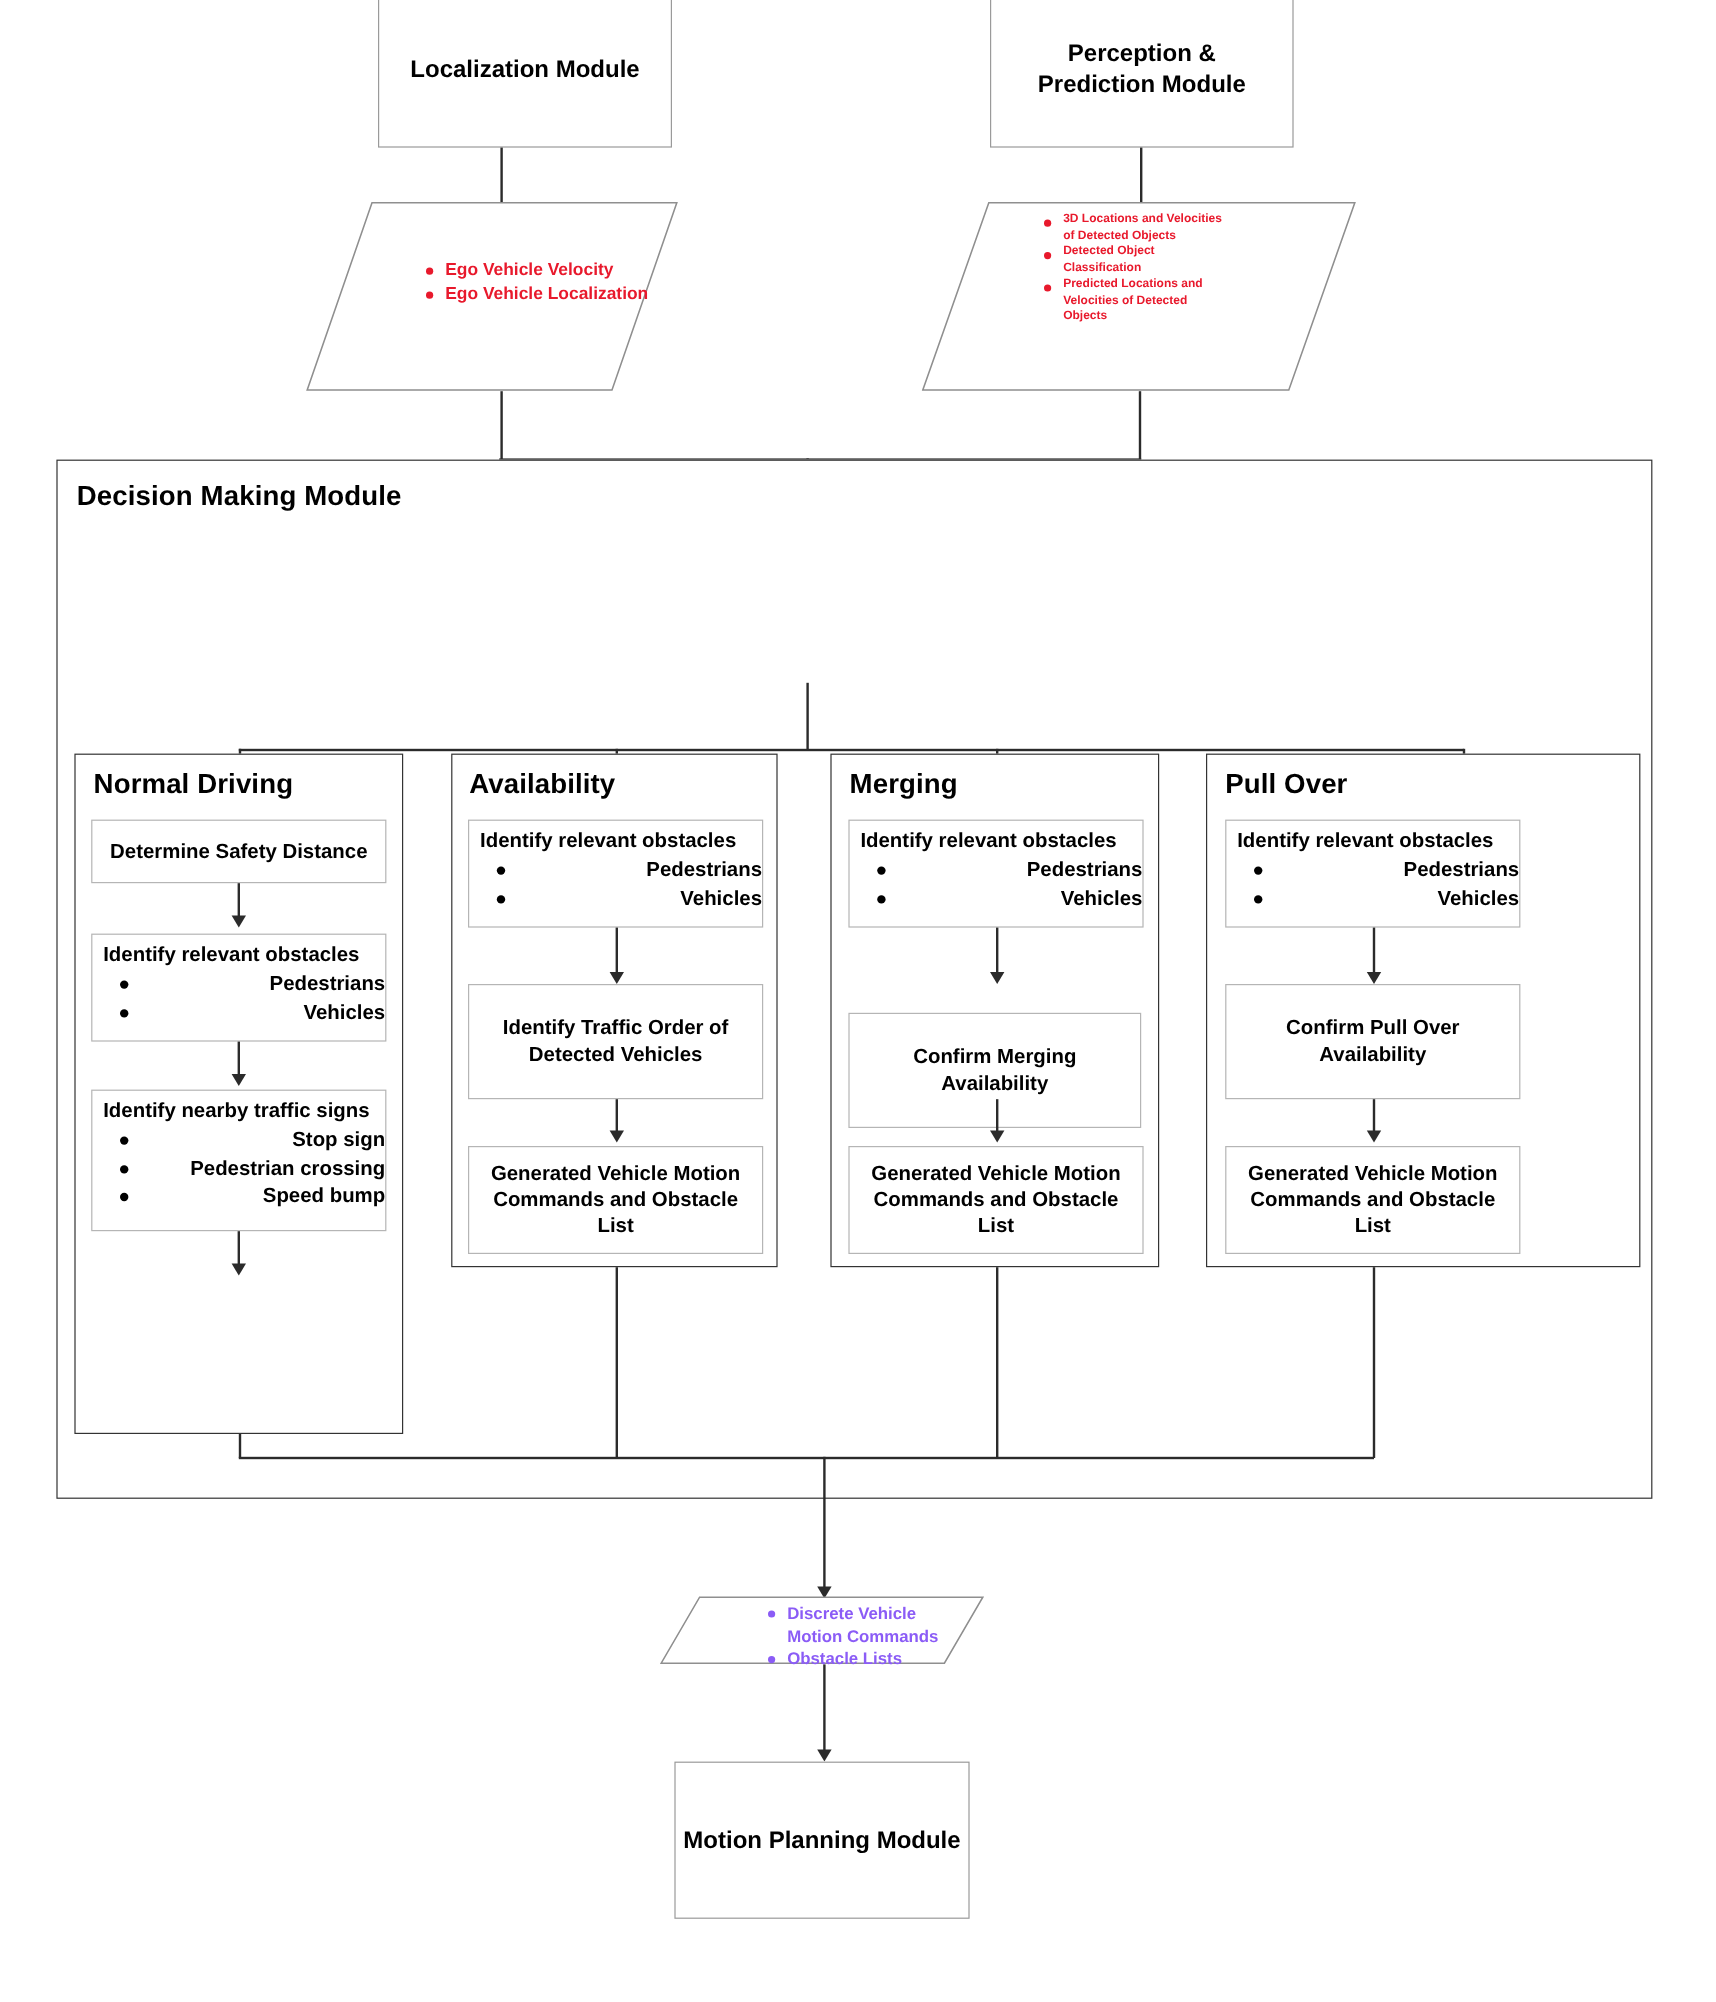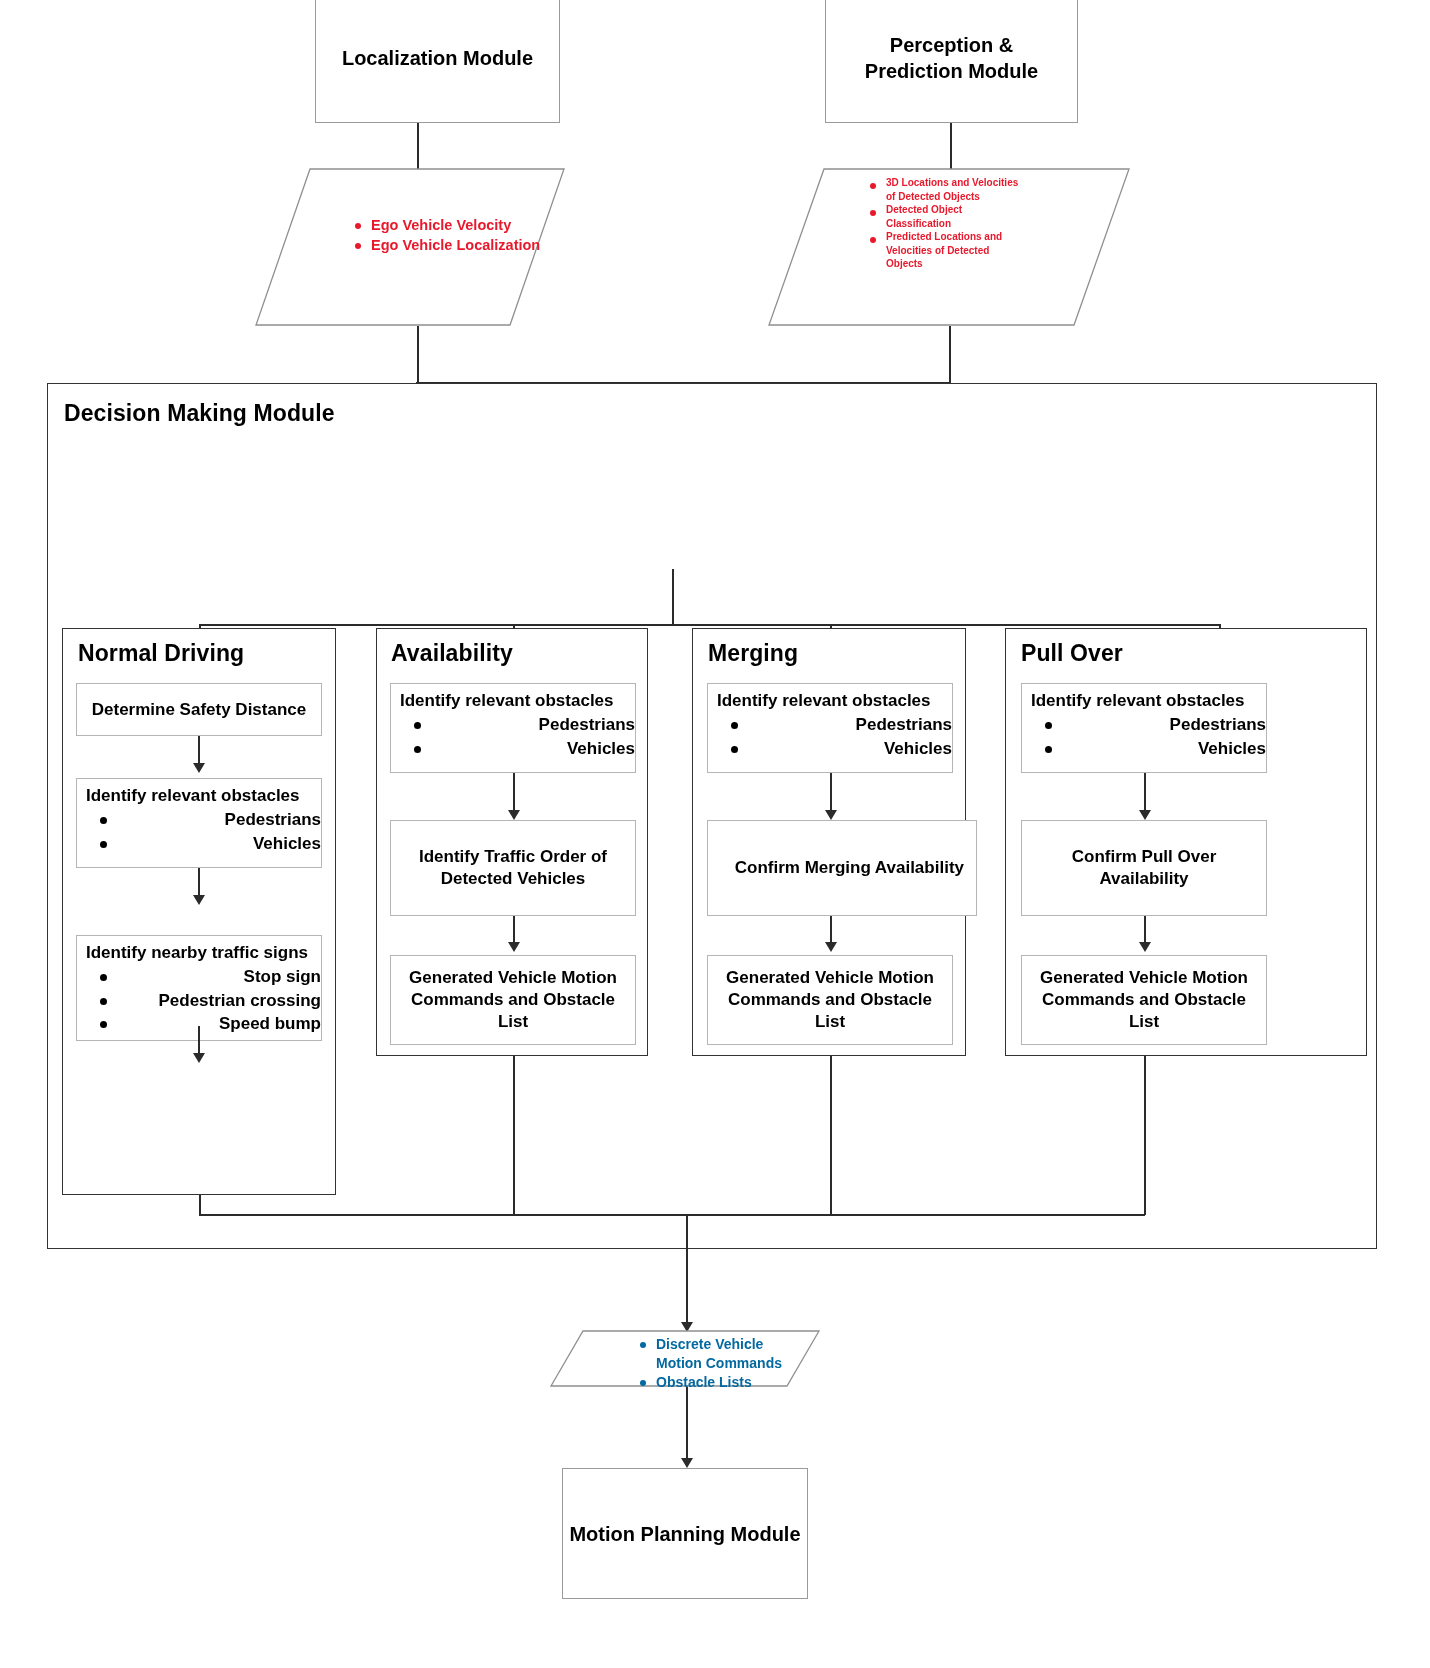--- a/index.html
+++ b/index.html
@@ -214,21 +214,21 @@
   <div class="step" style="left:76px;top:778px;width:246px;height:90px;">
     <span class="hdr">Identify relevant obstacles</span>
     <ul>
       <li>Pedestrians</li>
       <li>Vehicles</li>
     </ul>
   </div>
   <div class="ln v" style="left:198px;top:868px;height:32px;"></div>
   <div class="arrow" style="left:193px;top:895px;"></div>
 
-  <div class="step" style="left:76px;top:908px;width:246px;height:106px;margin-top:27px;">
+  <div class="step" style="left:76px;top:908px;width:246px;height:118px;">
     <span class="hdr">Identify nearby traffic signs</span>
     <ul>
       <li>Stop sign</li>
       <li>Pedestrian crossing</li>
       <li>Speed bump</li>
     </ul>
   </div>
   <div class="ln v" style="left:198px;top:1026px;height:32px;"></div>
   <div class="arrow" style="left:193px;top:1053px;"></div>
 
@@ -262,21 +262,21 @@
   <div class="step" style="left:707px;top:683px;width:246px;height:90px;">
     <span class="hdr">Identify relevant obstacles</span>
     <ul>
       <li>Pedestrians</li>
       <li>Vehicles</li>
     </ul>
   </div>
   <div class="ln v" style="left:830px;top:773px;height:42px;"></div>
   <div class="arrow" style="left:825px;top:810px;"></div>
 
-  <div class="step center" style="left:707px;top:820px;width:270px;height:96px;justify-content:flex-end;">
+  <div class="step center" style="left:707px;top:844px;width:244px;height:96px;justify-content:flex-end;">
     <span style="padding:0 12px;">Confirm Merging Availability</span>
   </div>
   <div class="ln v" style="left:830px;top:916px;height:32px;"></div>
   <div class="arrow" style="left:825px;top:942px;"></div>
 
   <div class="step center" style="left:707px;top:955px;width:246px;height:90px;">
     <span style="padding:0 10px;">Generated Vehicle Motion Commands and Obstacle List</span>
   </div>
 
   <div class="group" style="left:1005px;top:628px;width:362px;height:428px;"></div>
@@ -308,21 +308,21 @@
   <div class="ln v" style="left:1144px;top:1056px;height:159px;"></div>
   <div class="ln h" style="left:199px;top:1214px;width:946px;"></div>
 
   <div class="ln v" style="left:686px;top:1214px;height:115px;"></div>
   <div class="arrow" style="left:681px;top:1322px;"></div>
 
   <div class="para" style="left:550px;top:1330px;width:270px;height:57px;">
     <svg width="270" height="57" viewBox="0 0 270 57">
       <polygon points="33,1 269,1 237,56 1,56" fill="#ffffff" stroke="#8f8f8f" stroke-width="1.3"></polygon>
     </svg>
-    <div class="ptext" style="left:68px;top:5px;width:180px;color:#0369a1;font-size:14px;">
+    <div class="ptext" style="left:68px;top:5px;width:180px;color:#8b5cf6;font-size:14px;">
       <ul>
         <li>Discrete Vehicle Motion Commands</li>
         <li>Obstacle Lists</li>
       </ul>
     </div>
   </div>
 
   <div class="ln v" style="left:686px;top:1387px;height:78px;"></div>
   <div class="arrow" style="left:681px;top:1458px;"></div>
 

